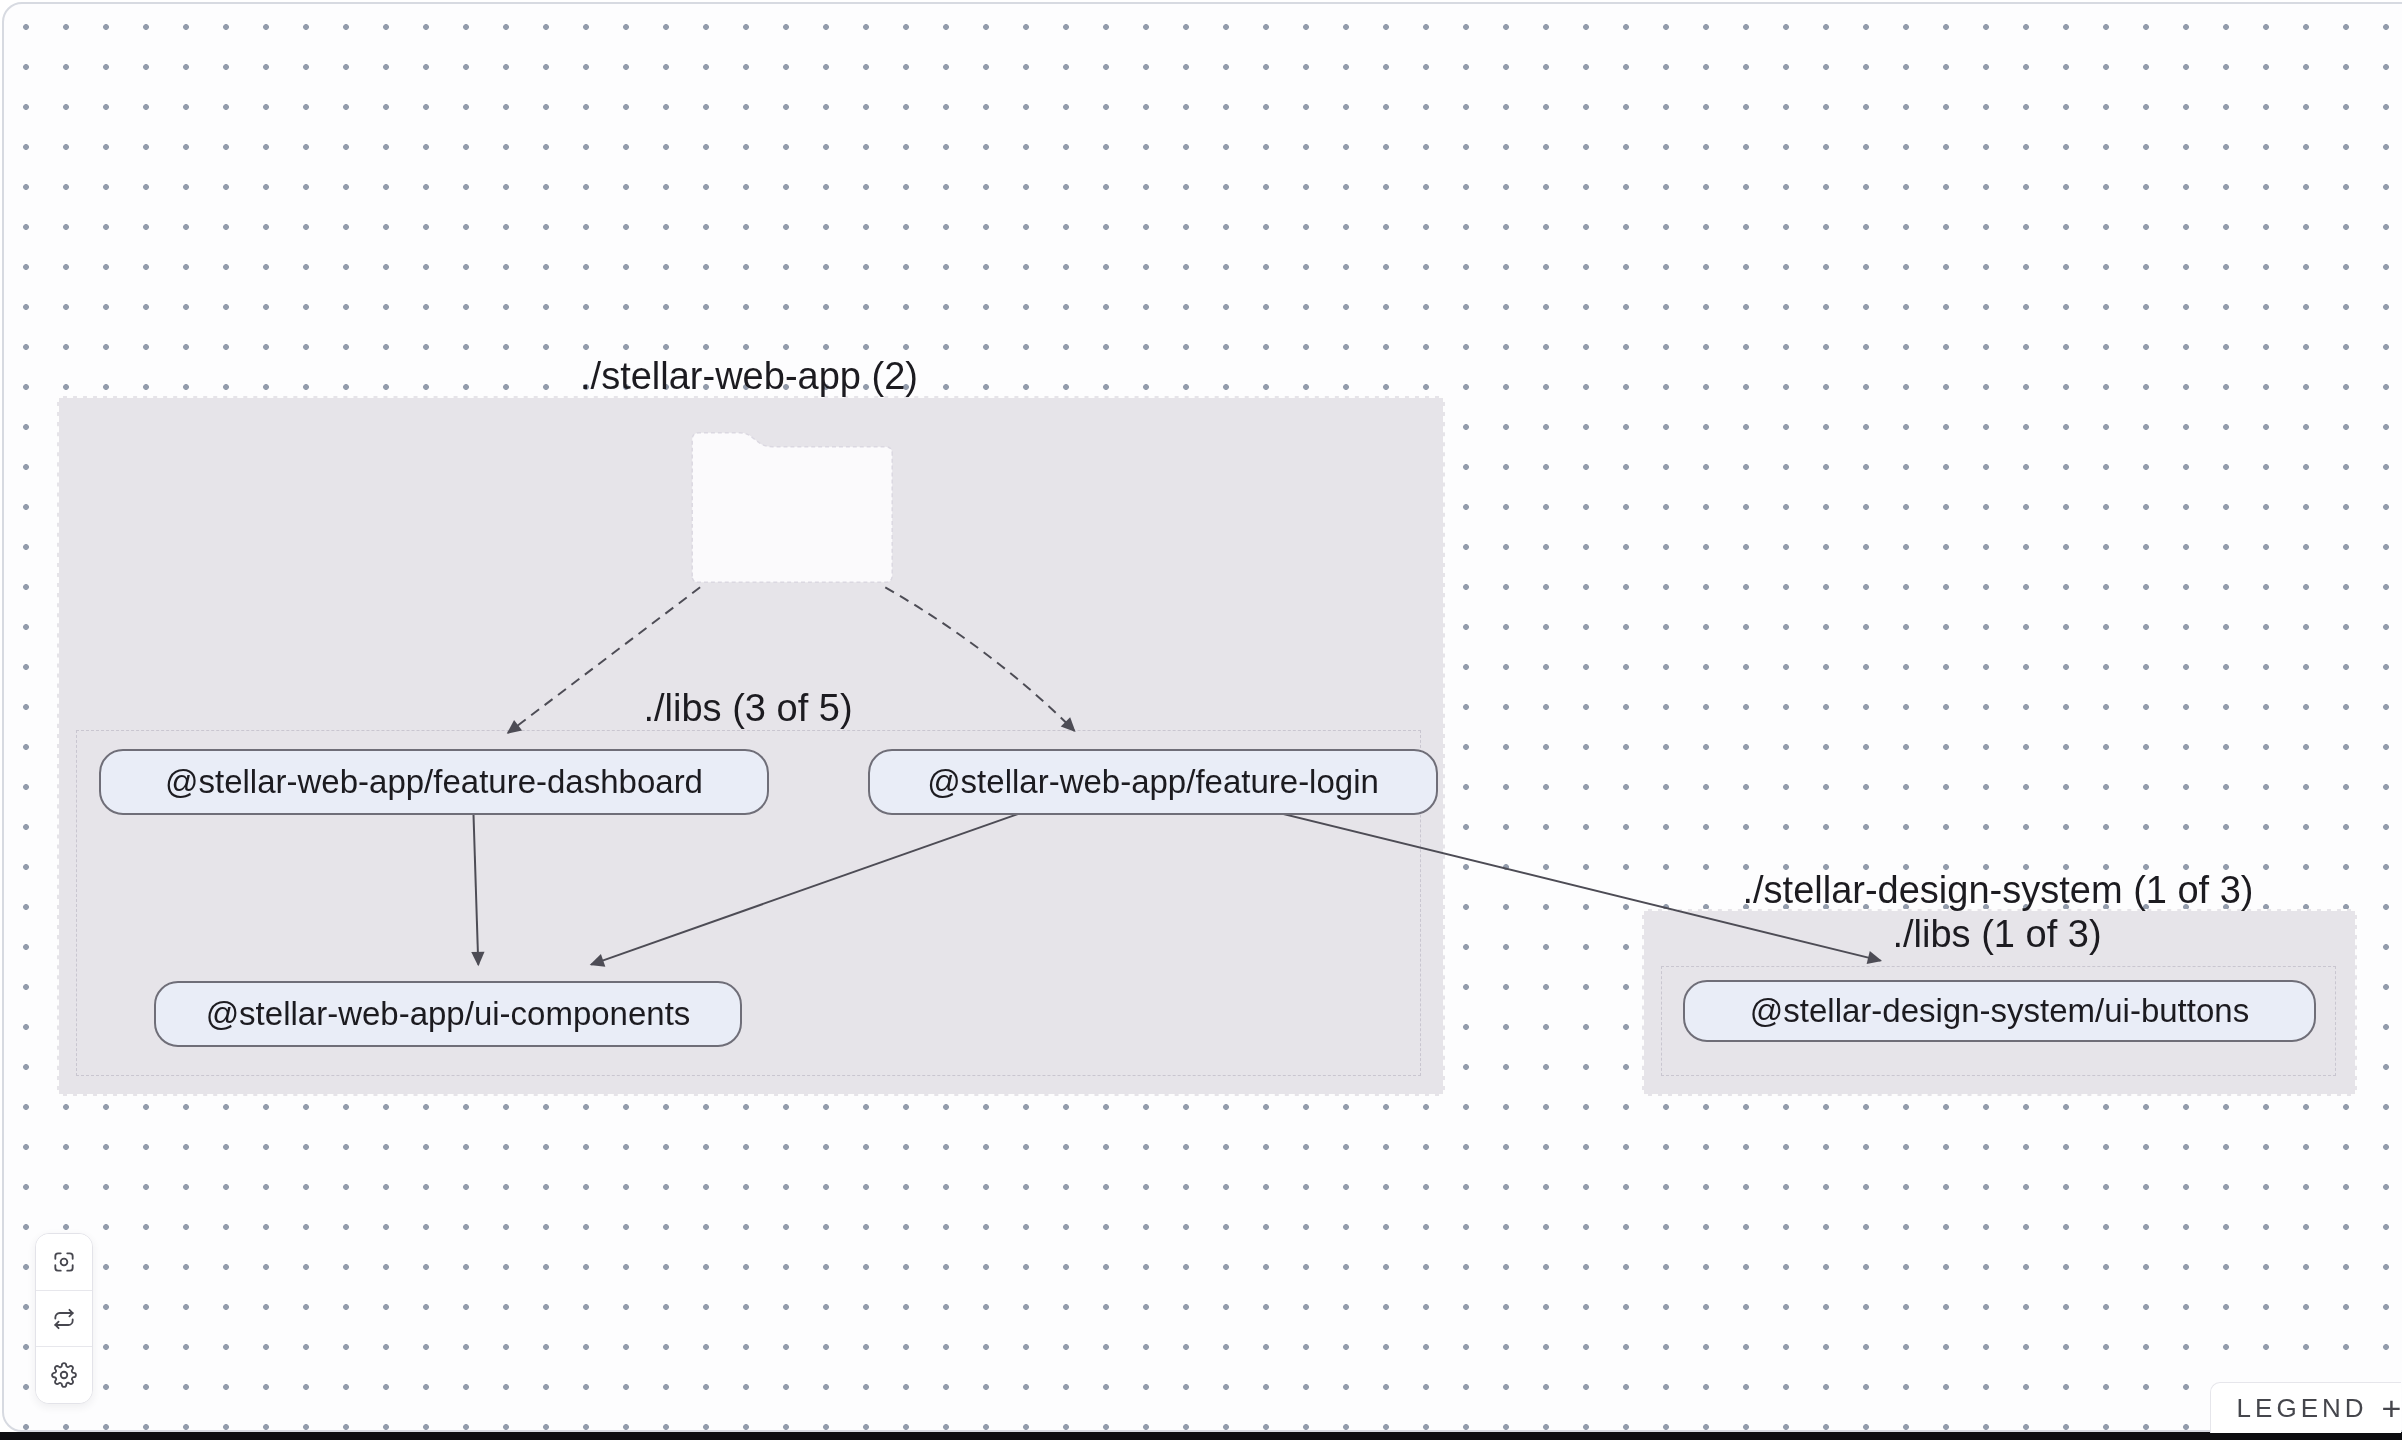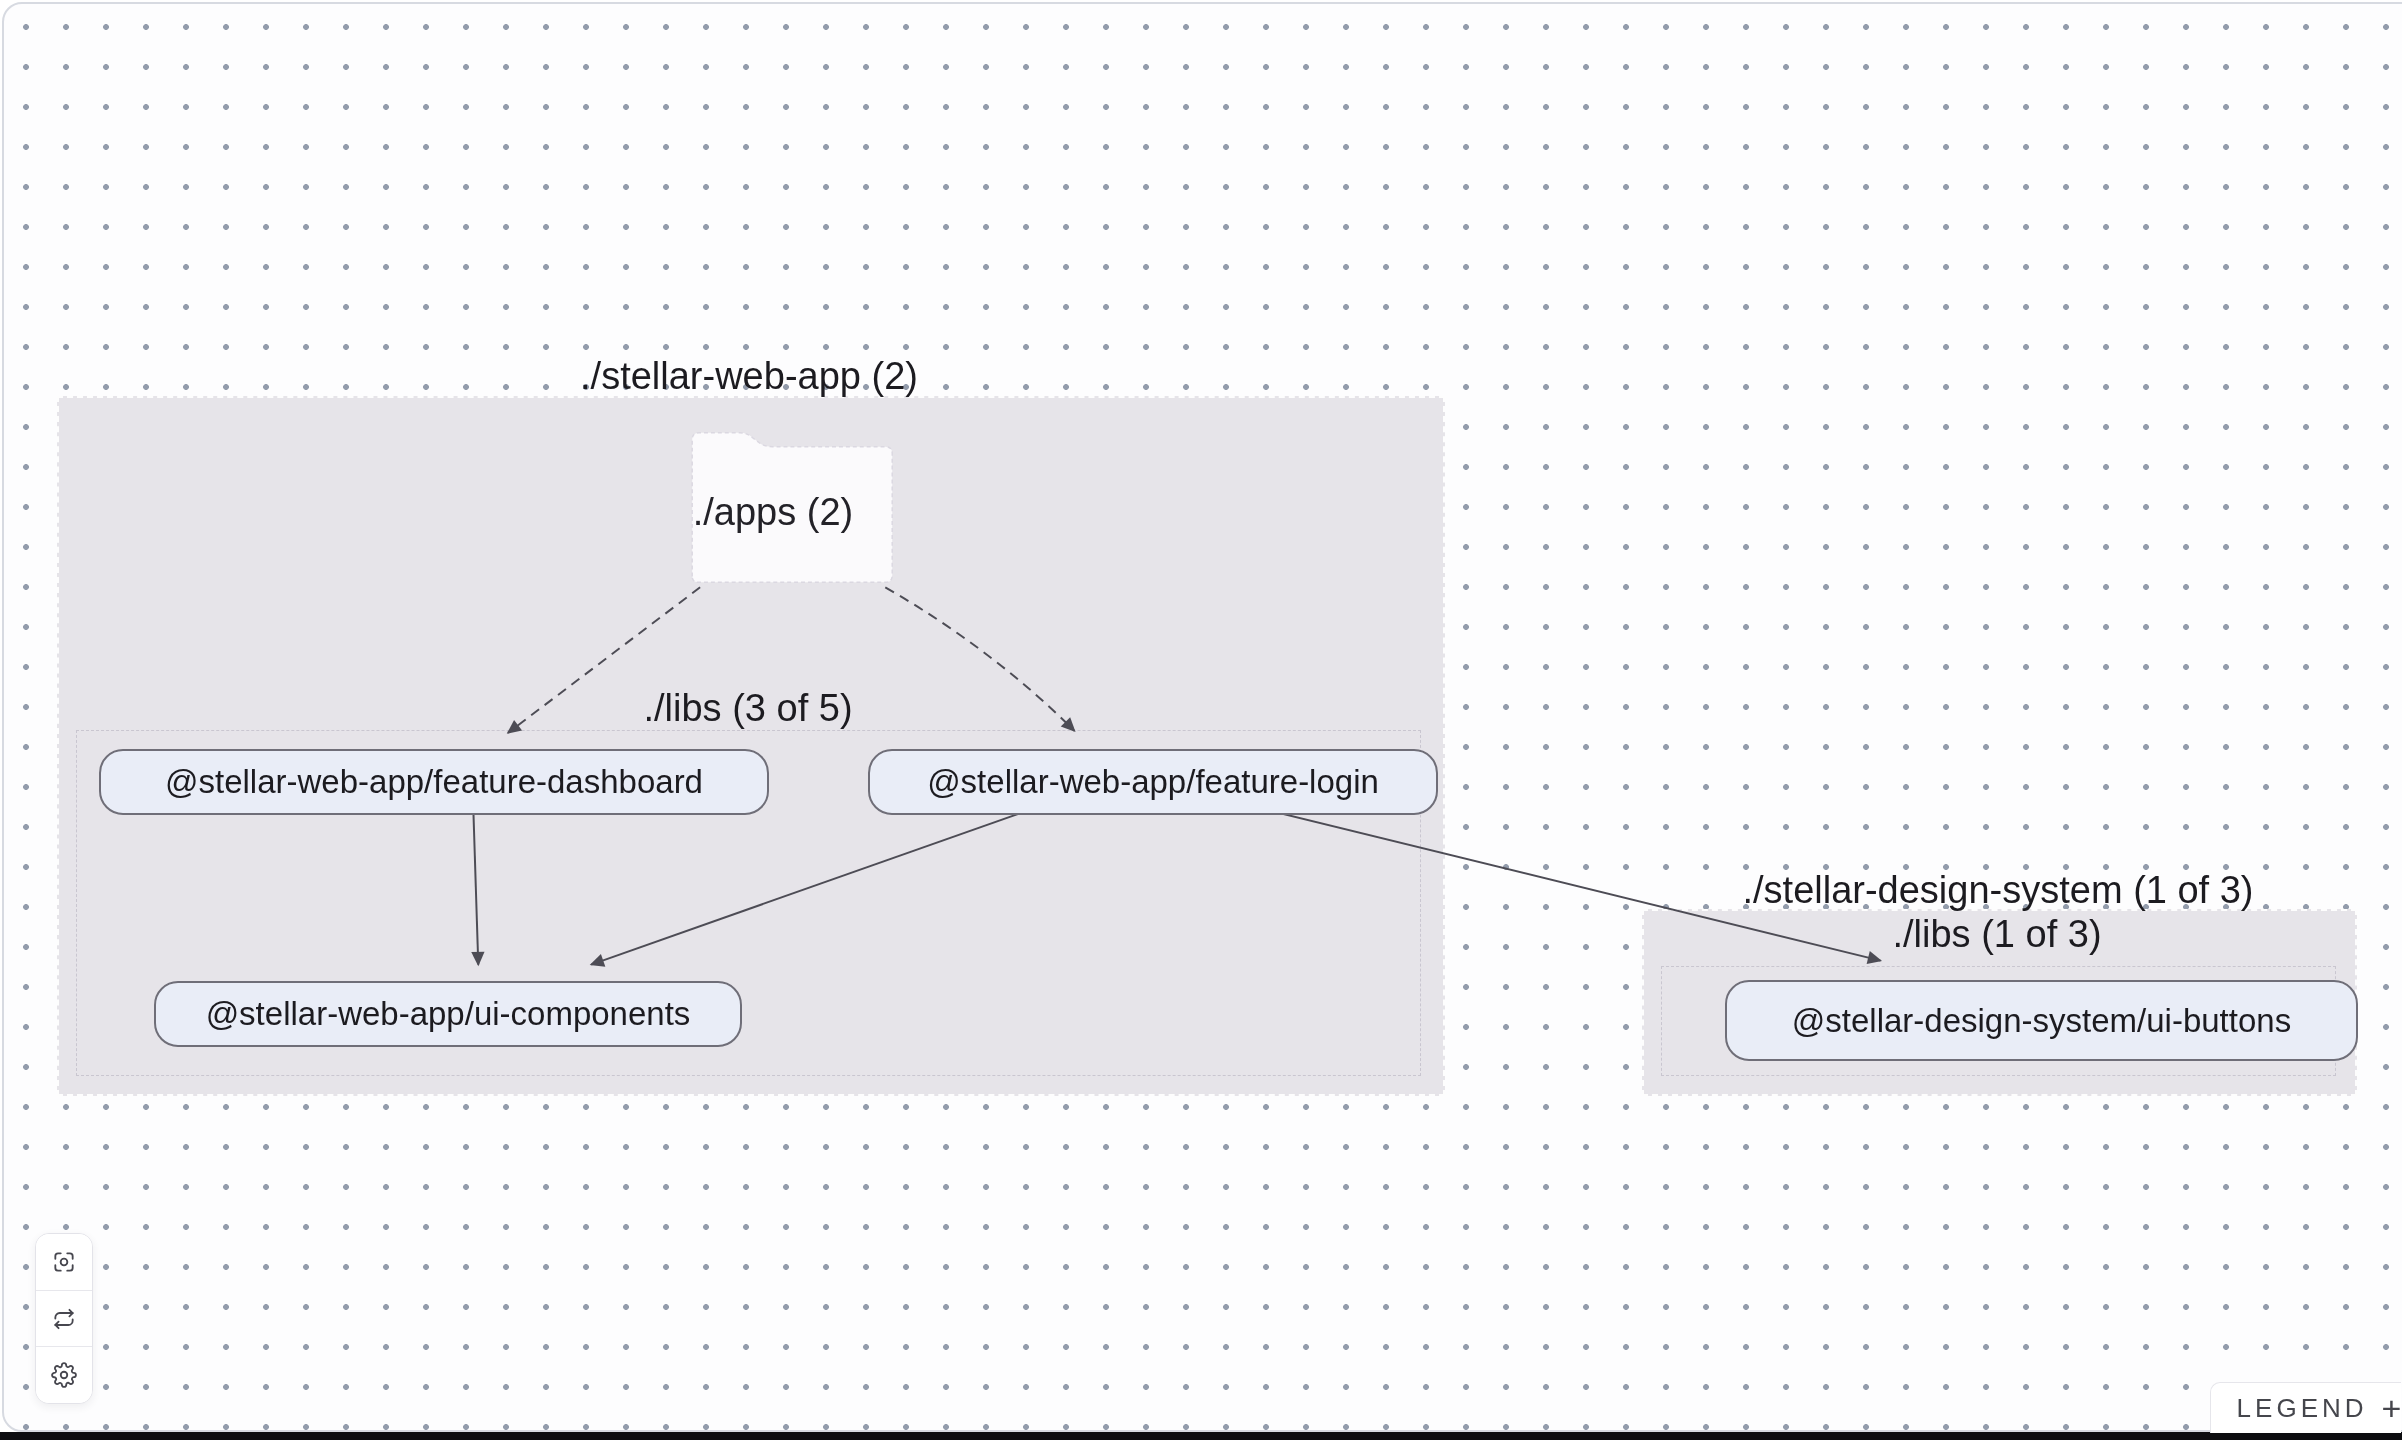--- a/index.html
+++ b/index.html
@@ -67,21 +67,21 @@
     background: #e9edf7;
     border: 2px solid #6f6e78;
     border-radius: 24px;
     font-size: 33px; color: #1c1b20;
     white-space: nowrap;
     cursor: pointer;
   }
   #n-dashboard { left: 95px;   top: 745px; width: 670px; height: 66px; }
   #n-login     { left: 824px;  top: 745px; width: 570px; height: 66px; margin-left: 40px; }
   #n-ui        { left: 150px;  top: 977px; width: 588px; height: 66px; }
-  #n-buttons   { left: 1679px; top: 976px; width: 633px; height: 81px; margin-left: 42px; }
+  #n-buttons   { left: 1679px; top: 976px; width: 633px; height: 62px; }
 
   .toolbar {
     position: absolute; left: 35px; top: 1233px; width: 58px; height: 171px;
     background: #ffffff;
     border: 1px solid #e3e3e9;
     border-radius: 14px;
     box-shadow: 0 3px 8px rgba(40,40,60,0.07);
     display: flex; flex-direction: column;
     overflow: hidden;
     box-sizing: border-box;
@@ -137,23 +137,20 @@
 
       <path d="M668 578 V440 Q668 433 675 433 H716 Q724 433 729 438 L737 444 Q742 447 749 447 H863 Q870 447 870 454 V577 Q870 584 863 584 H675 Q668 584 668 578 Z" fill="#fbfafc" stroke="#dbd8e1" stroke-width="1.5" stroke-dasharray="4 3"></path>
 
       <path class="edge" d="M676 589 L482 736" stroke="#4d4c55" stroke-width="2" fill="none" stroke-dasharray="10 7" marker-end="url(#arrow)"></path>
       <path class="edge" d="M863 589 Q972 652 1054 734" stroke="#4d4c55" stroke-width="2" fill="none" stroke-dasharray="10 7" marker-end="url(#arrow)"></path>
       <path class="edge" d="M447 813 L452 970" stroke="#4d4c55" stroke-width="2" fill="none" marker-end="url(#arrow)"></path>
       <path class="edge" d="M1011 813 L566 970" stroke="#4d4c55" stroke-width="2" fill="none" marker-end="url(#arrow)"></path>
       <path class="edge" d="M1245 813 L1868 966" stroke="#4d4c55" stroke-width="2" fill="none" marker-end="url(#arrow)"></path>
     </svg>
 
-    <div class="folder-hit">
-      <span>./apps (2)</span>
-    </div>
 
     <div class="node" id="n-dashboard">
       <span>@stellar-web-app/feature-dashboard</span>
     </div>
     <div class="node" id="n-login">
       <span>@stellar-web-app/feature-login</span>
     </div>
     <div class="node" id="n-ui">
       <span>@stellar-web-app/ui-components</span>
     </div>

